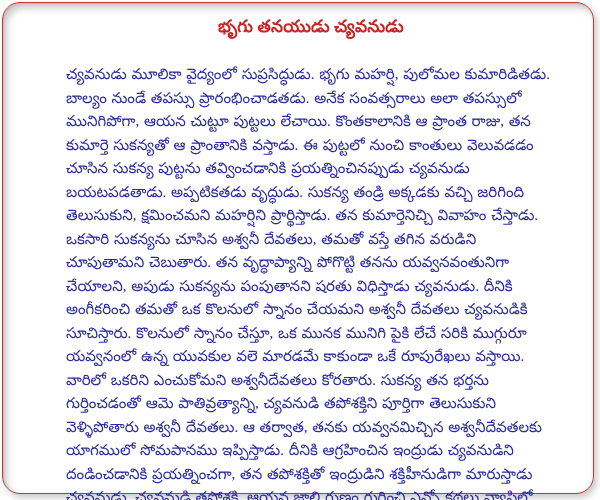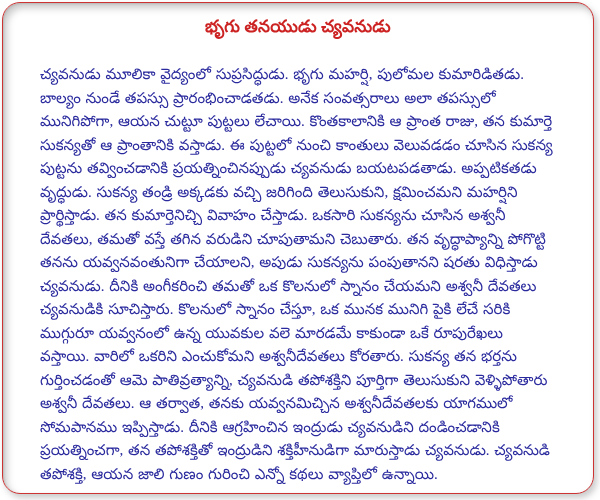--- a/index.html
+++ b/index.html
@@ -18,20 +18,21 @@
     width: 592px;
     height: 492px;
     border: 1px solid var(--border_color, #cc3333);
     border-radius: 18px;
     background: var(--page_background, #ffffff);
     box-shadow:
       inset 4px 5px 7px rgba(140,140,140,0.45),
       inset 1px 1px 2px rgba(140,140,140,0.35),
       3px 4px 6px rgba(140,140,140,0.45);
     box-sizing: border-box;
+    padding-left: 26px;
   }
   .page-title {
     margin: 0;
     padding-top: 14px;
     text-align: center;
     font-size: 17px;
     font-weight: bold;
     color: var(--title_color, #cc2222);
     letter-spacing: 0.2px;
   }

